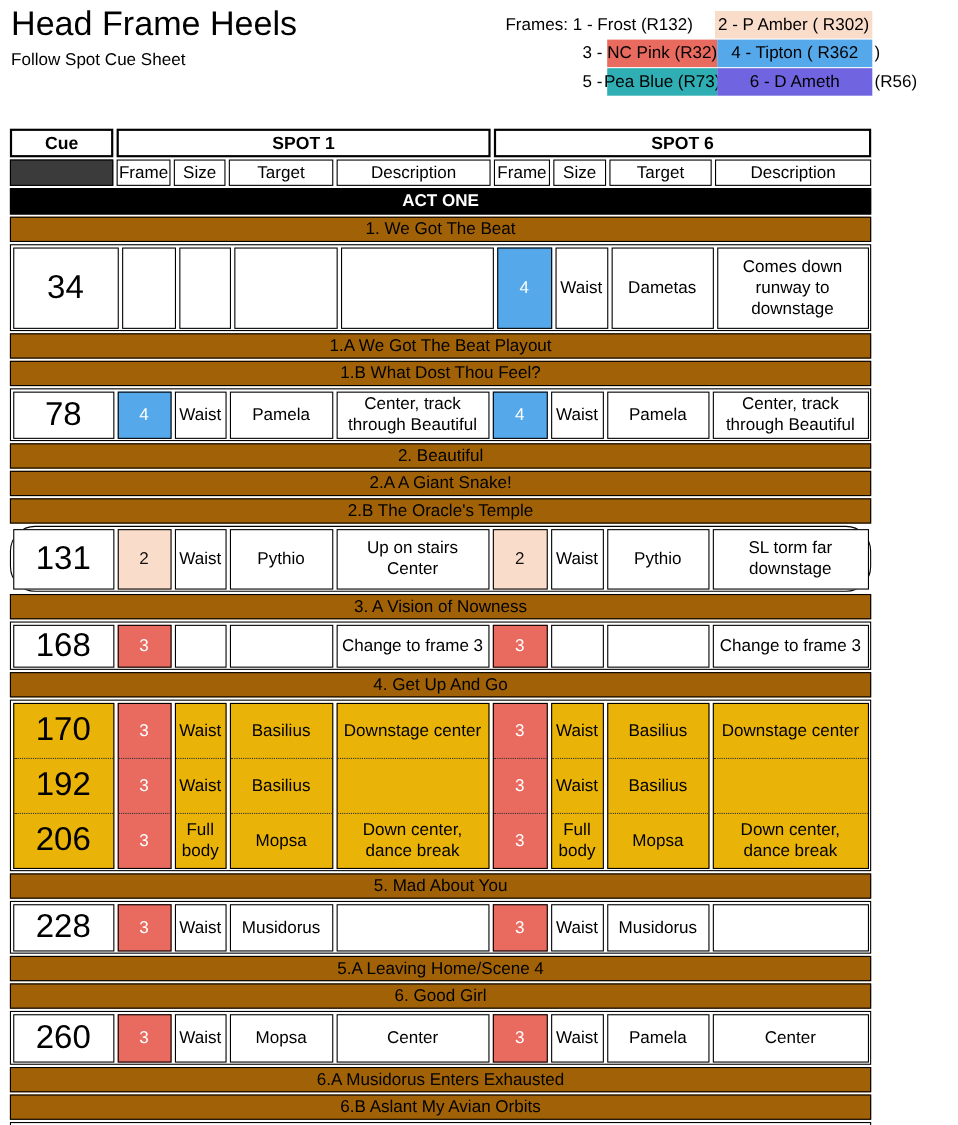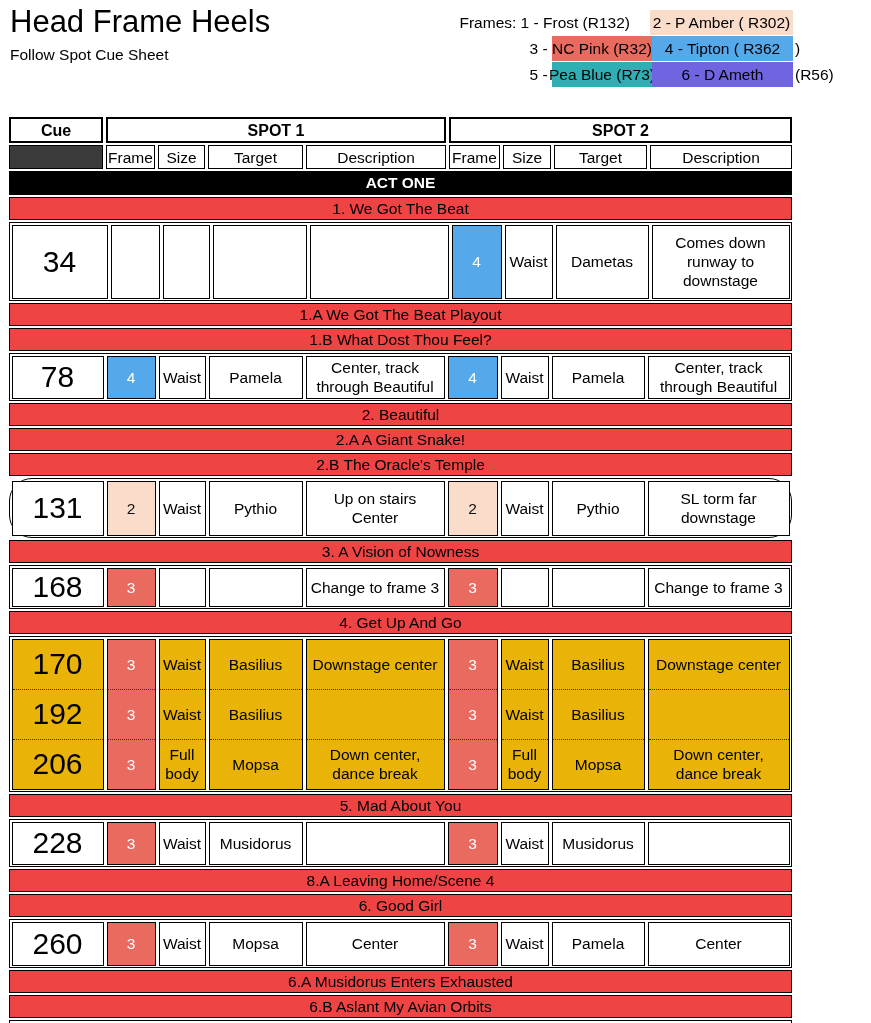--- a/index.html
+++ b/index.html
@@ -18,21 +18,21 @@
                 padding-left:2px;white-space:pre;}
 
   
   #sheet{position:absolute;left:9px;top:117px;width:783px;}
   .trow{margin-bottom:2px;box-sizing:border-box;}
   .cells{display:flex;gap:3px;height:100%;box-sizing:border-box;}
   .cell{border:1.5px solid #000;box-sizing:border-box;display:flex;align-items:center;
         justify-content:center;text-align:center;font-size:15.5px;line-height:19px;
         background:#fff;overflow:hidden;padding:0 2px;}
   .h1row .cell{font-weight:bold;border-width:2px;font-size:16px;}
-  .bar{height:23px;border:1.5px solid #000;background:#ef4444;display:flex;align-items:center;
+  .bar{height:23px;border:1.5px solid #000;background:#a16207;display:flex;align-items:center;
        justify-content:center;font-size:15.5px;box-sizing:border-box;}
   .actbar{background:#000;color:#fff;font-weight:bold;height:24px;border:1.5px solid #000;
           display:flex;align-items:center;justify-content:center;font-size:15.5px;box-sizing:border-box;}
   .rowbox{border:1.5px solid #000;padding:1.5px;}
   .cuecell{font-size:30px;line-height:32px;}
   .gcol{border:1.5px solid #000;box-sizing:border-box;display:flex;flex-direction:column;
         text-align:center;font-size:15.5px;line-height:19px;background:#eab308;overflow:hidden;}
   .sub{flex:1;display:flex;align-items:center;justify-content:center;padding:0 2px;box-sizing:border-box;}
   .sub + .sub{border-top:1.3px dotted #333;}
   .gcol .cuecell{padding:0;}
@@ -59,21 +59,21 @@
         <span class="leg-box" style="background: rgb(47, 175, 179); width: 100px;">Pea Blue (R73)</span>
         <span class="leg-box" style="background: rgb(113, 100, 224); width: 141px;">6 - D Ameth</span>
         <span class="leg-overflow">(R56)</span>
       </div>
     </div>
   <div id="sheet">
       <div class="trow h1row" style="height: 26px;">
         <div class="cells">
           <div class="cell" style="width: 94px; flex-shrink: 0;">Cue</div>
           <div class="cell" style="width: 340px; flex-shrink: 0;">SPOT 1</div>
-          <div class="cell" style="flex: 1 1 0%;">SPOT 2</div>
+          <div class="cell" style="flex: 1 1 0%;">SPOT 6</div>
         </div>
       </div>
       <div class="trow h2row" style="height: 24px;">
         <div class="cells">
           <div class="cell" style="width: 94px; flex-shrink: 0; background: rgb(59, 59, 59);"></div>
           <div class="cell" style="width: 49px; flex-shrink: 0;">Frame</div>
           <div class="cell" style="width: 47px; flex-shrink: 0;">Size</div>
           <div class="cell" style="width: 95px; flex-shrink: 0;">Target</div>
           <div class="cell" style="width: 140px; flex-shrink: 0;">Description</div>
           <div class="cell" style="width: 51px; flex-shrink: 0;">Frame</div>
@@ -199,21 +199,21 @@
           <div class="cell" style="width: 49px; flex-shrink: 0; background: rgb(233, 106, 95); color: rgb(255, 255, 255);">3</div>
           <div class="cell" style="width: 47px; flex-shrink: 0;">Waist</div>
           <div class="cell" style="width: 94px; flex-shrink: 0;">Musidorus</div>
           <div class="cell" style="width: 139px; flex-shrink: 0;"></div>
           <div class="cell" style="width: 50px; flex-shrink: 0; background: rgb(233, 106, 95); color: rgb(255, 255, 255);">3</div>
           <div class="cell" style="width: 48px; flex-shrink: 0;">Waist</div>
           <div class="cell" style="width: 93px; flex-shrink: 0;">Musidorus</div>
           <div class="cell" style="flex: 1 0 0%;"></div>
         </div>
       </div>
-      <div class="trow bar">8.A Leaving Home/Scene 4</div>
+      <div class="trow bar">5.A Leaving Home/Scene 4</div>
       <div class="trow bar">6. Good Girl</div>
       <div class="trow rowbox" style="height: 49px;">
         <div class="cells">
           <div class="cell cuecell" style="width: 92px; flex-shrink: 0;">260</div>
           <div class="cell" style="width: 49px; flex-shrink: 0; background: rgb(233, 106, 95); color: rgb(255, 255, 255);">3</div>
           <div class="cell" style="width: 47px; flex-shrink: 0;">Waist</div>
           <div class="cell" style="width: 94px; flex-shrink: 0;">Mopsa</div>
           <div class="cell" style="width: 139px; flex-shrink: 0;">Center</div>
           <div class="cell" style="width: 50px; flex-shrink: 0; background: rgb(233, 106, 95); color: rgb(255, 255, 255);">3</div>
           <div class="cell" style="width: 48px; flex-shrink: 0;">Waist</div>

